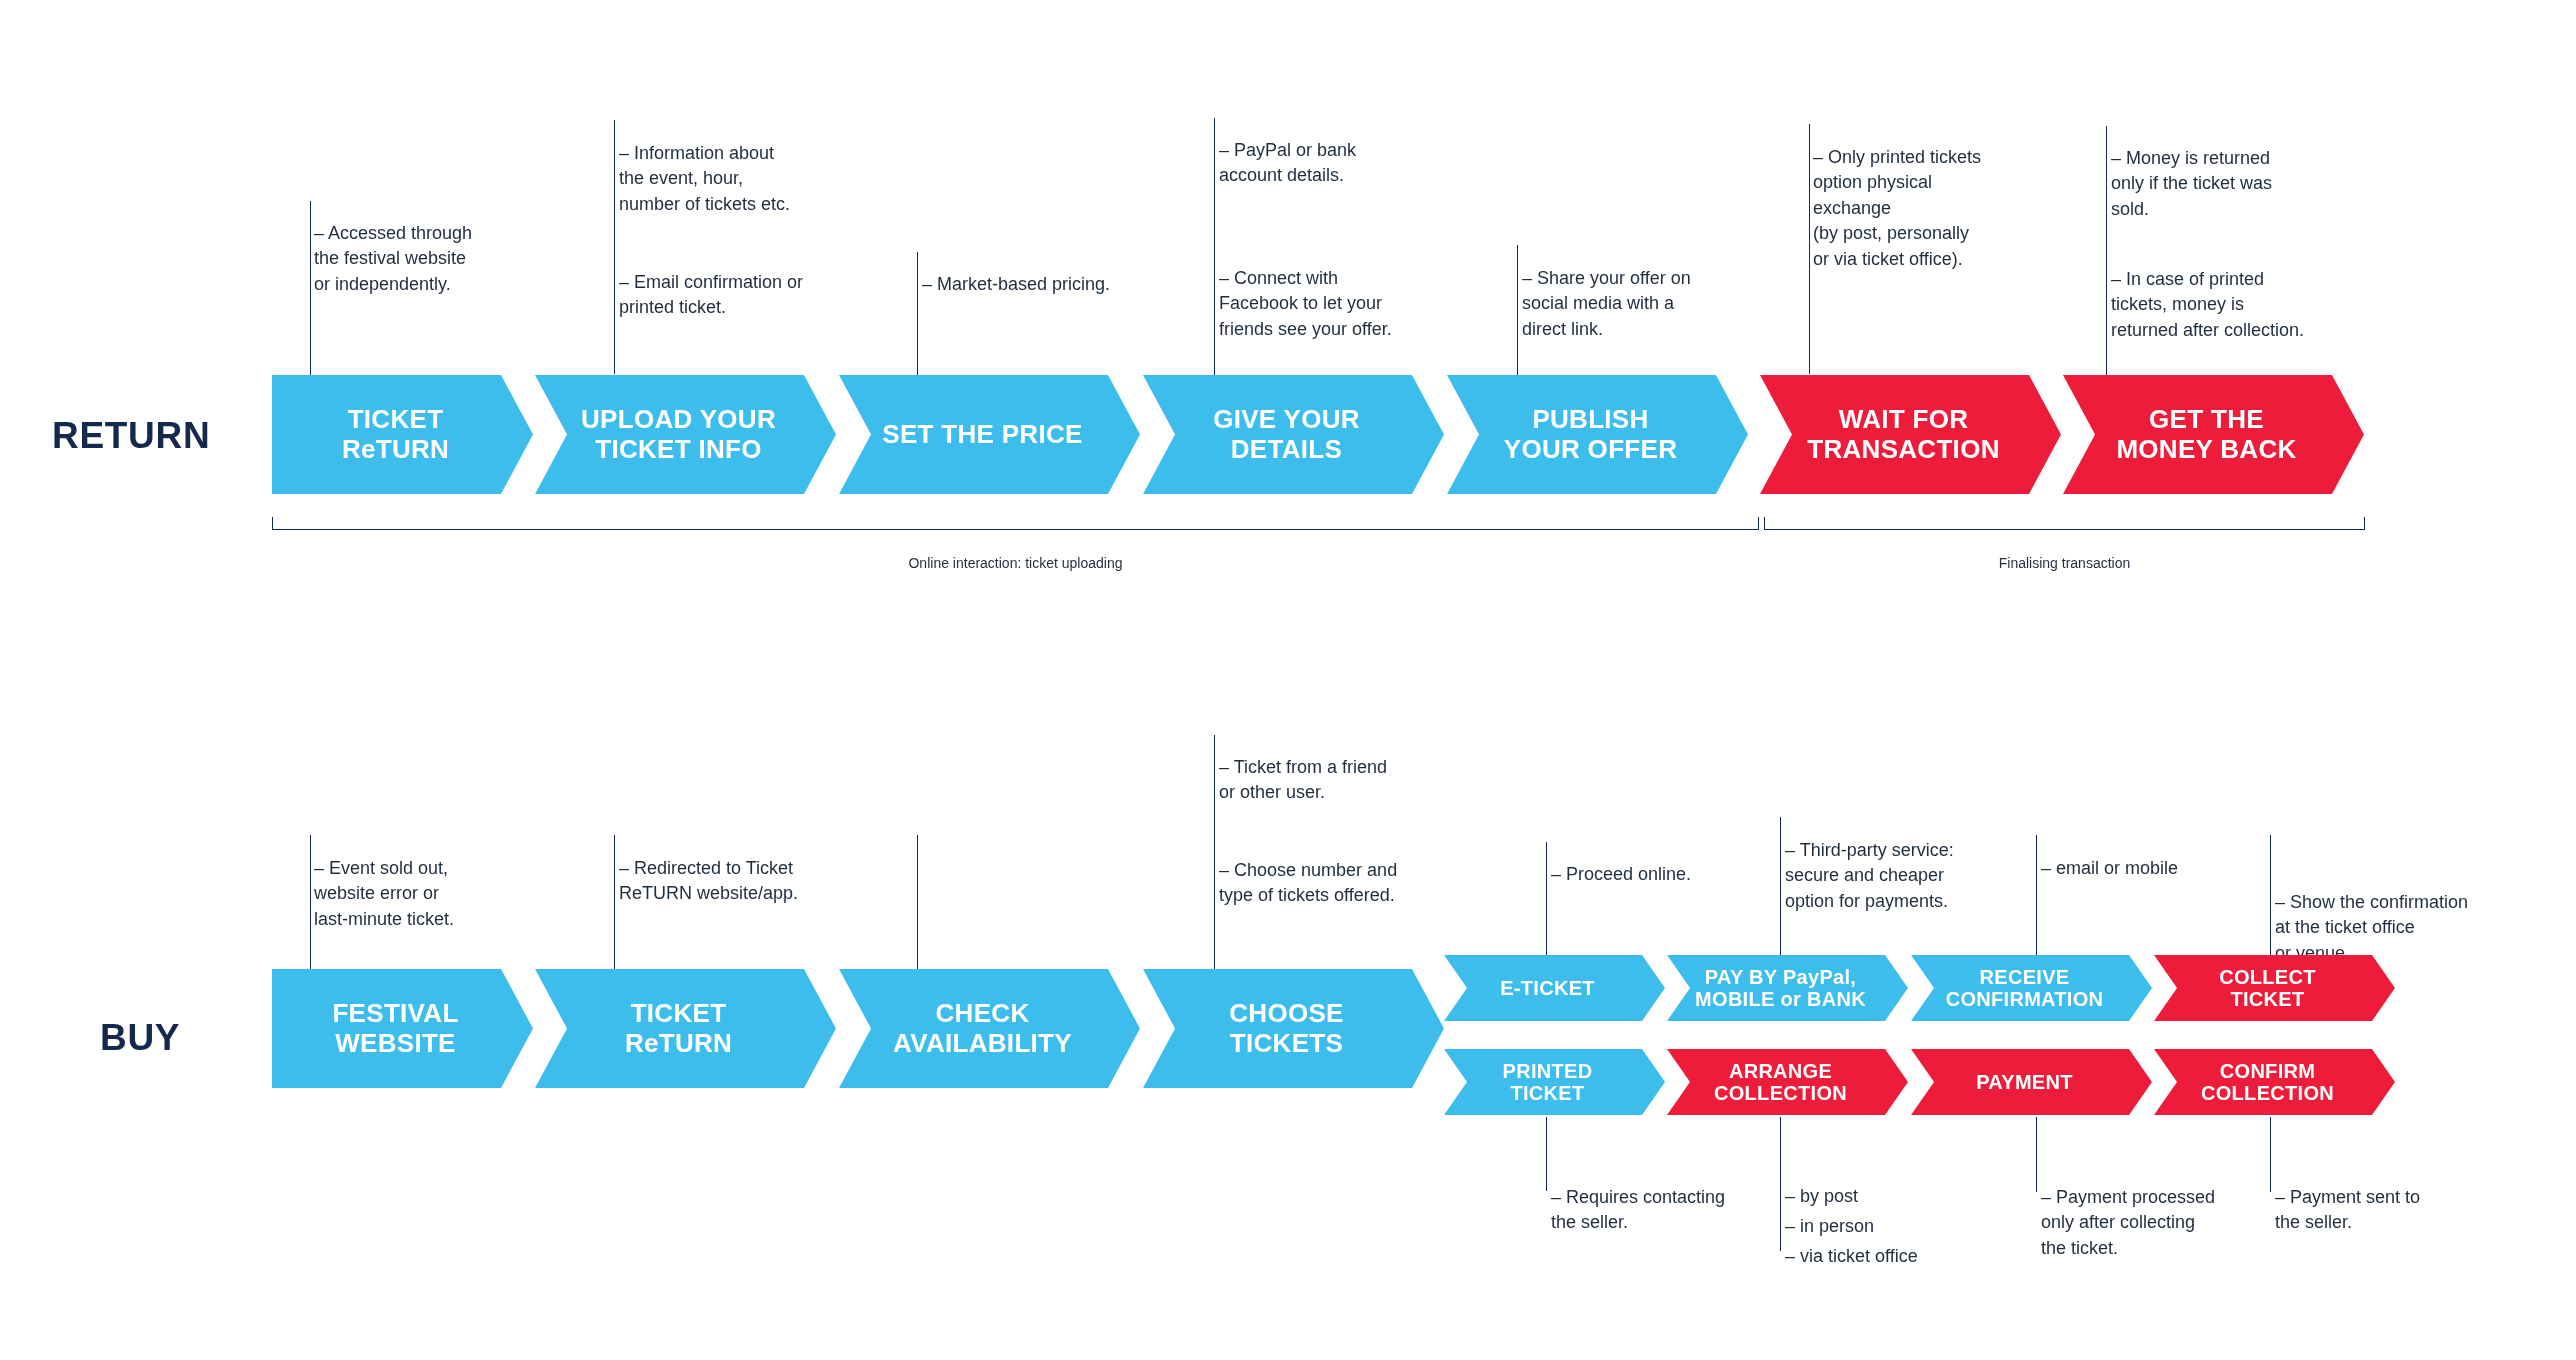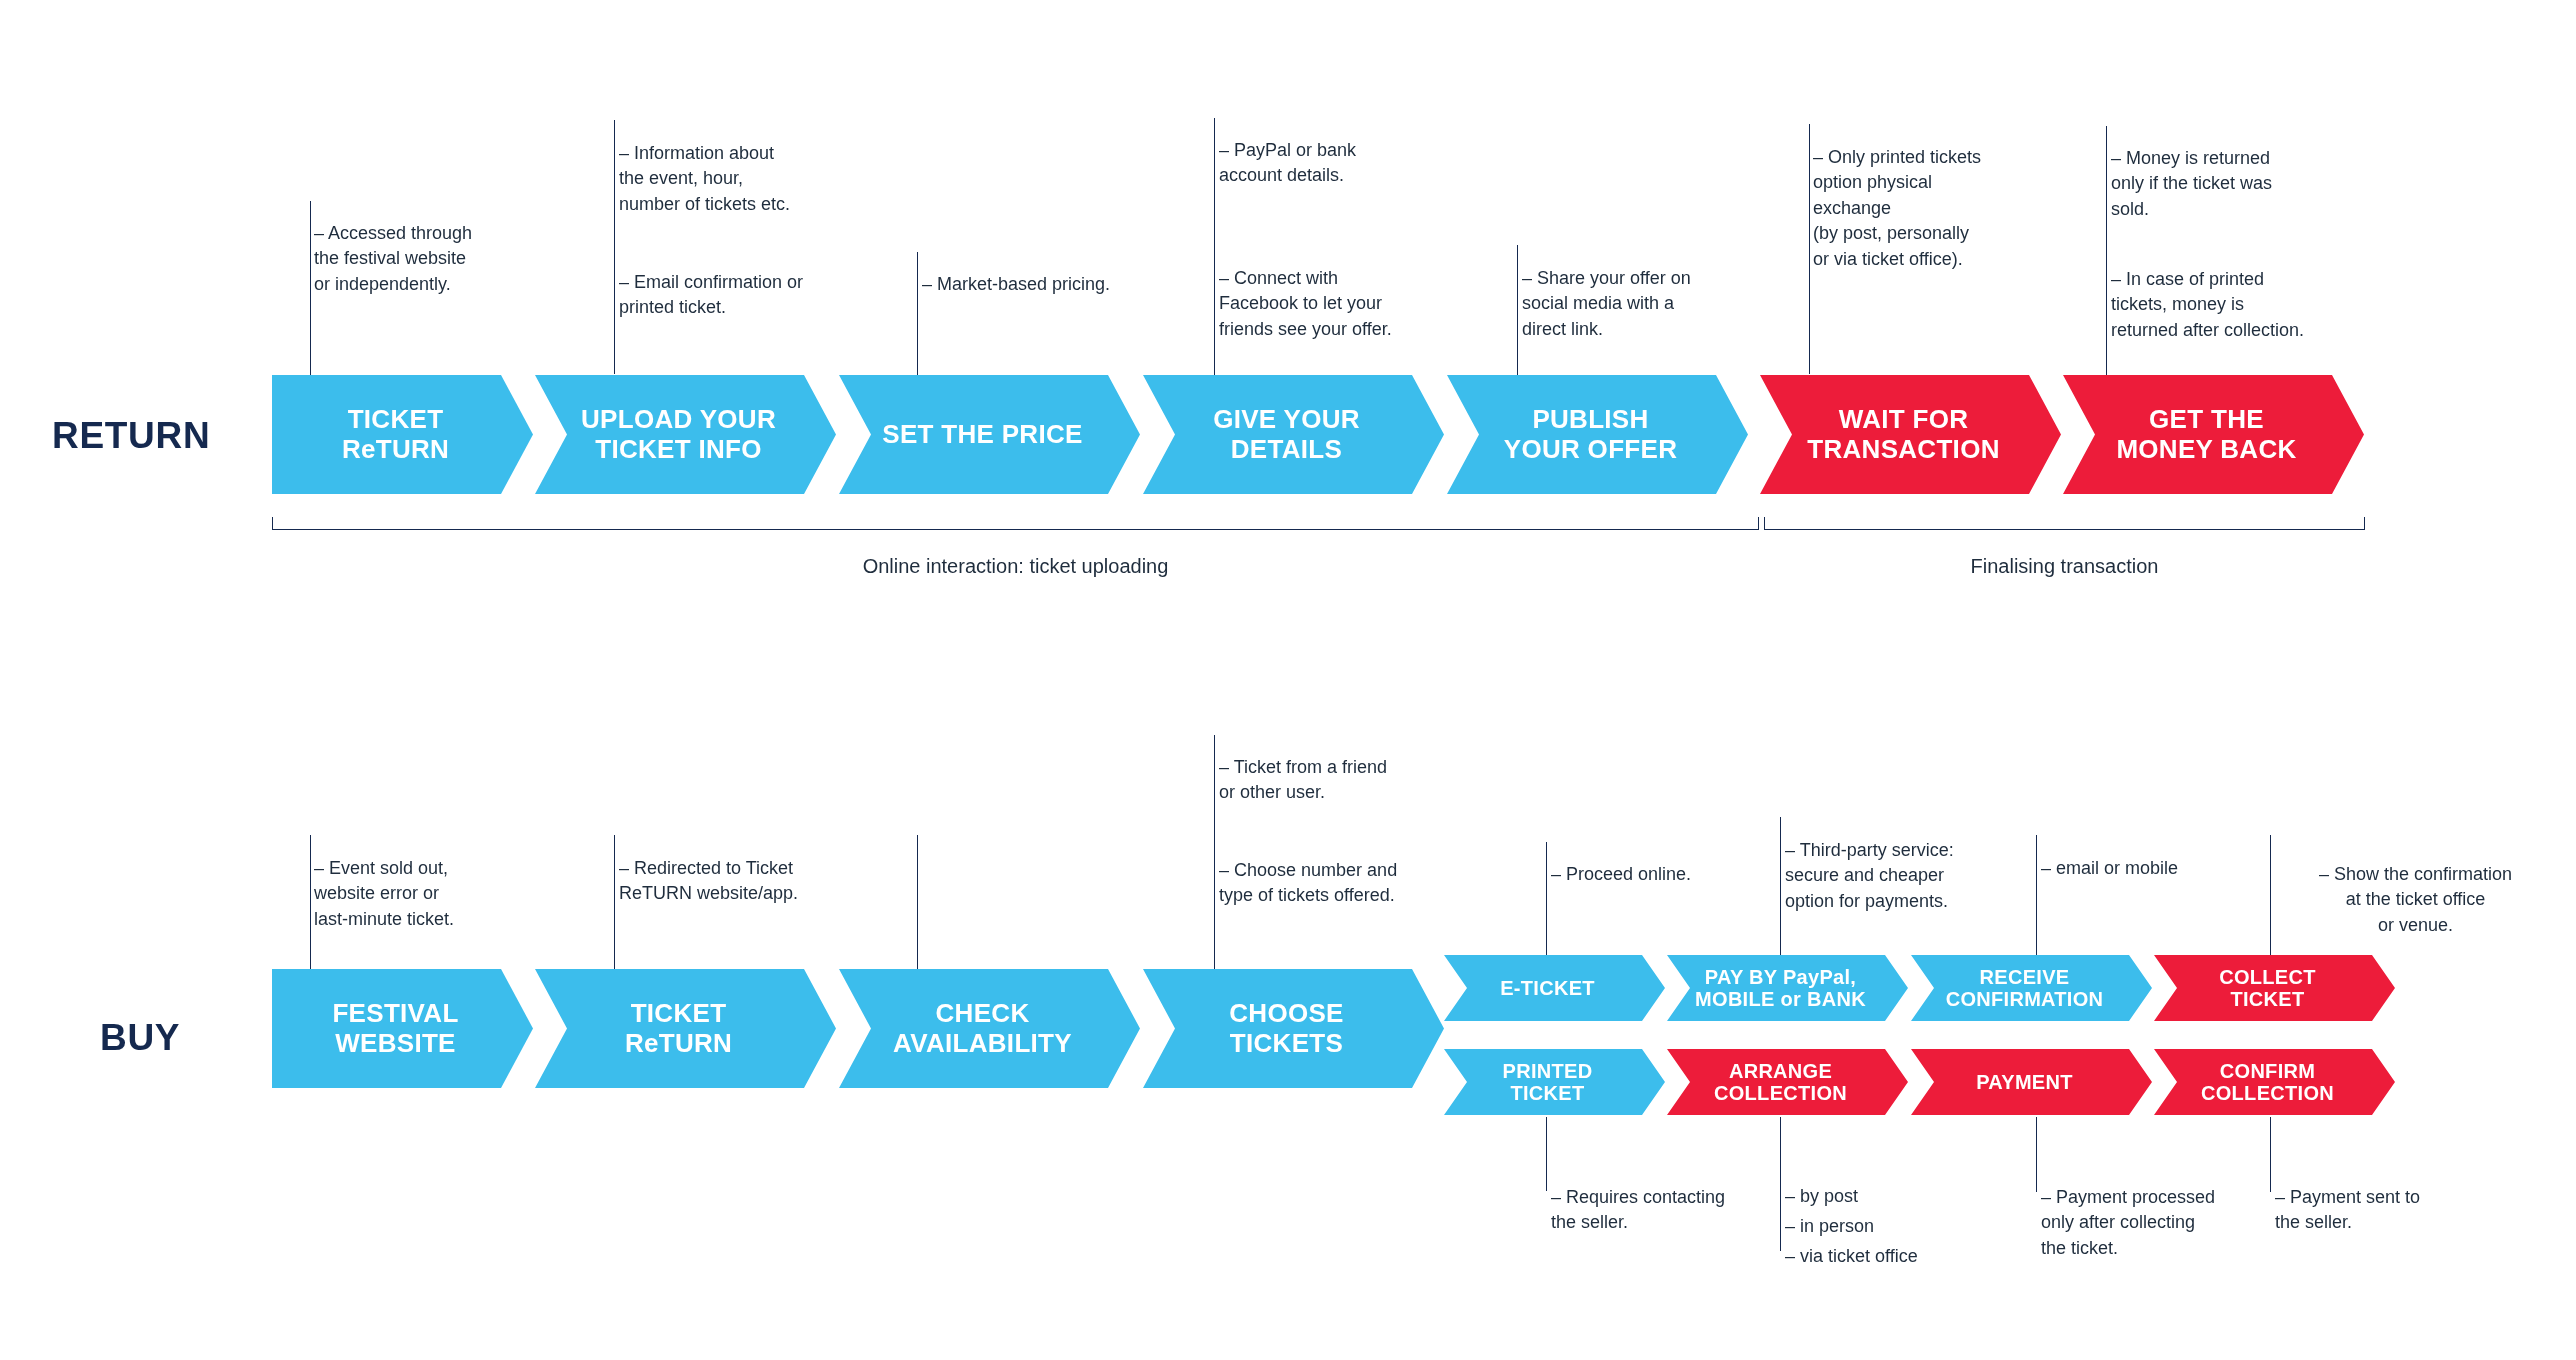--- a/index.html
+++ b/index.html
@@ -76,21 +76,21 @@
   
   .vline {
     position: absolute;
     width: 1.3px;
     background: #15294f;
   }
 
   
   .group-label {
     position: absolute;
-    font-size: 20px;
+    font-size: 14px;
     color: #1f2d3d;
     text-align: center;
   }
   .bracket {
     position: absolute;
     border-left: 1.3px solid #15294f;
     border-right: 1.3px solid #15294f;
     border-bottom: 1.3px solid #15294f;
     height: 13.4px;
   }
@@ -234,21 +234,21 @@
 secure and cheaper
 option for payments.</span>
   </div>
   <div class="vline" style="left:1780px; top:817px; height:141px;"></div>
 
   <div class="note" style="left:2041px; top:830px; width:221px;">
     <span class="dash">–</span> <span>email or mobile</span>
   </div>
   <div class="vline" style="left:2036px; top:835px; height:122px;"></div>
 
-  <div class="note" style="left:2275px; top:836px; width:281px;text-align:center;">
+  <div class="note" style="left:2275px; top:864px; width:281px;">
     <span class="dash">–</span> <span>Show the confirmation
 at the ticket office
 or venue.</span>
   </div>
   <div class="vline" style="left:2270px; top:835px; height:122px;"></div>
 
   <div class="chev blue big first" style="left:272px; top:969px; width:261px;">
     <span class="txt">FESTIVAL
 WEBSITE</span>
   </div>

